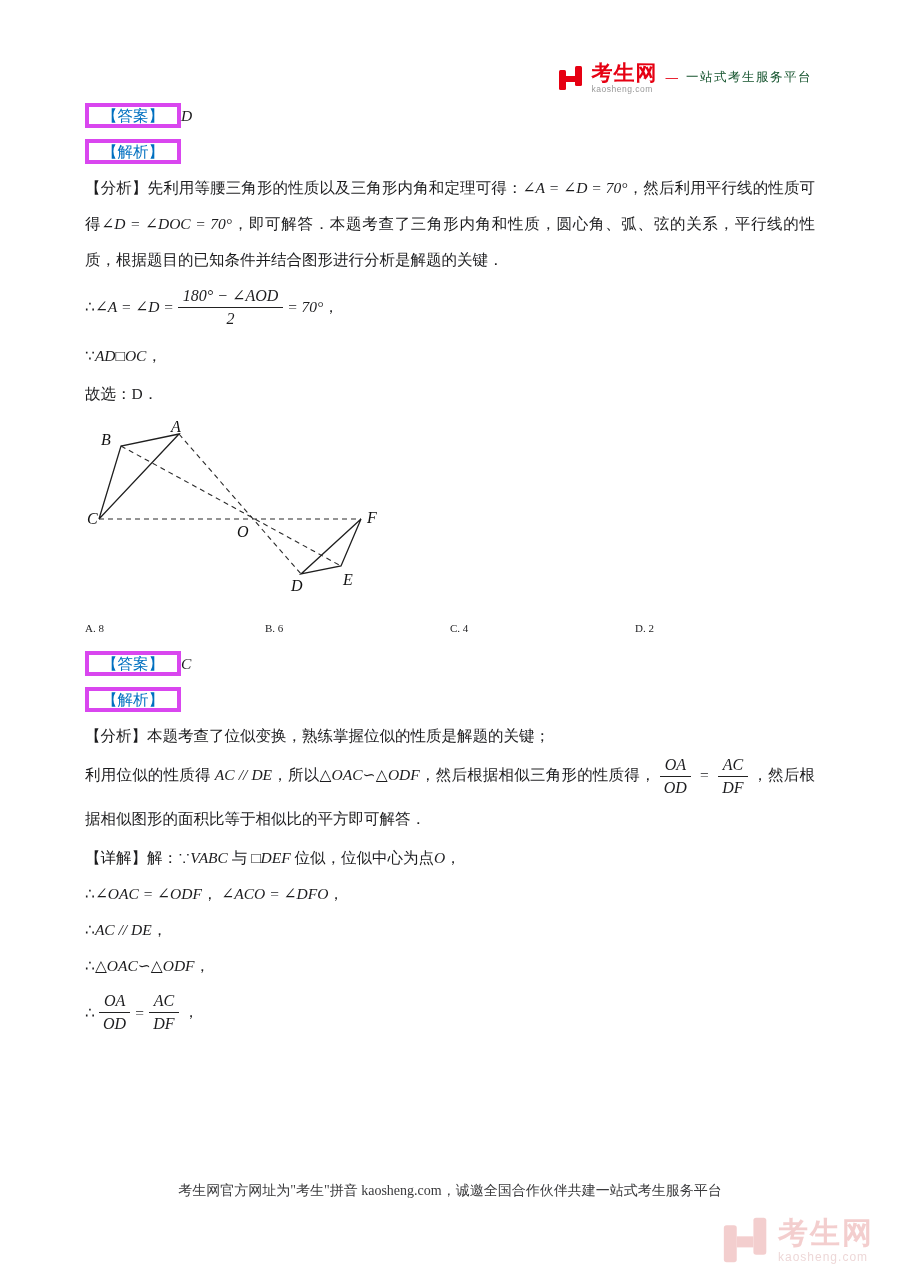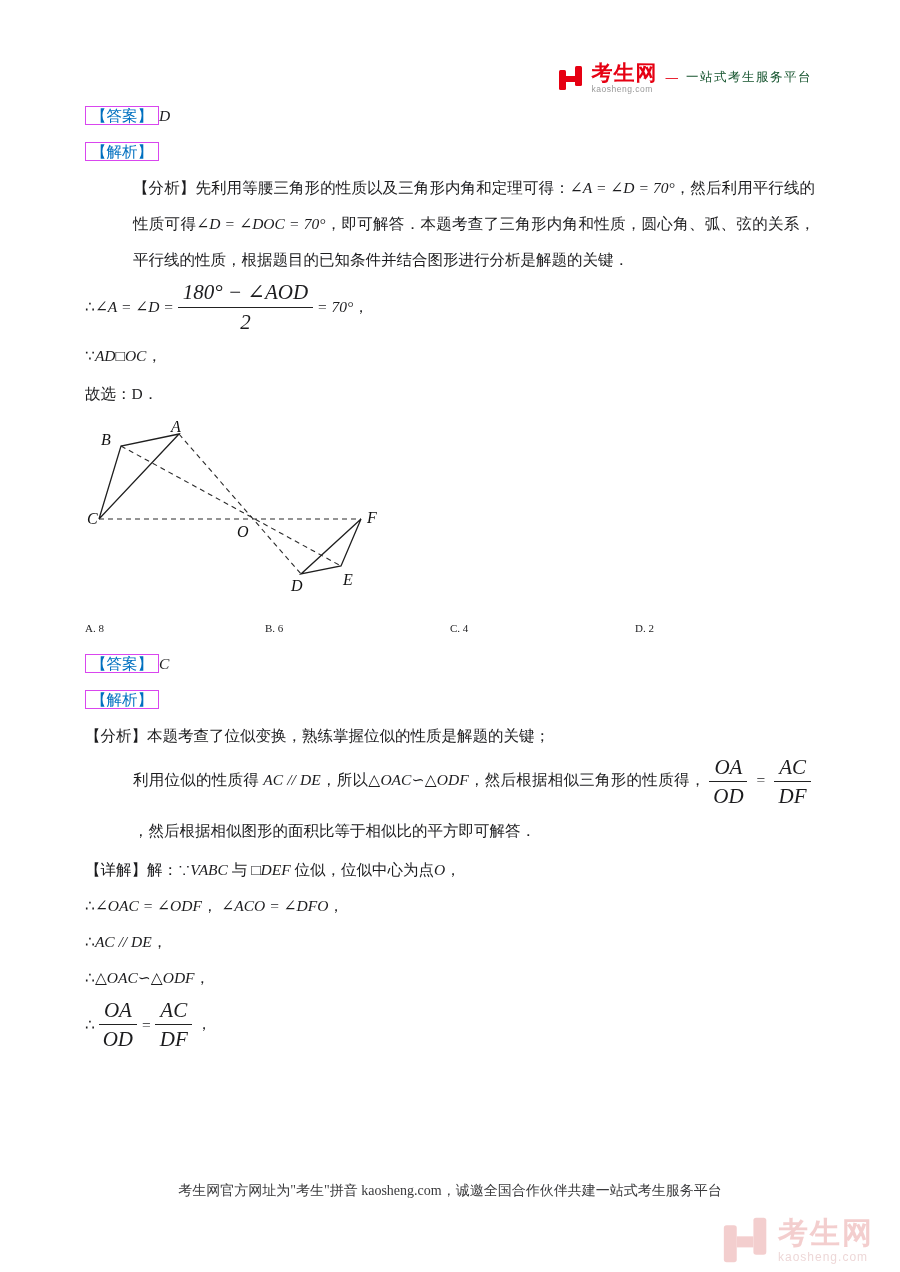--- a/index.html
+++ b/index.html
@@ -18,26 +18,26 @@
   .brand-col { display:flex; flex-direction:column; line-height:1; }
   .brand-name { color:#E60012; font-weight:bold; font-size:21px; font-family:"Liberation Sans",sans-serif; letter-spacing:1px; }
   .brand-domain { color:#999; font-size:8.5px; font-family:"Liberation Sans",sans-serif; letter-spacing:0.5px; margin-top:2px; }
   .brand-tagline { color:#14532d; font-size:12.5px; font-family:"Liberation Sans",sans-serif; letter-spacing:1.5px; }
   .brand-dash { color:#E60012; font-size:12.5px; font-family:"Liberation Sans",sans-serif; }
 
   
   .content { position:absolute; top:98px; left:85px; right:85px; }
   .line { font-size:15.5px; line-height:36px; }
   .line-wide { line-height:40px; }
-  .para { text-align:justify;margin-left:48px; }
+  .para { text-align:justify; }
   .m { font-style:italic; }
   .lbl { color:#0070C0; }
-  .lbl-box { border:1px solid #d946ef; padding:0 5px; }
-
-  .frac { display:inline-block; text-align:center; vertical-align:middle; font-style:italic; line-height:1.25; margin:0 4px; font-size:21px; }
+  .lbl-box { border:4px solid #d946ef; padding:0 13px; }
+
+  .frac { display:inline-block; text-align:center; vertical-align:middle; font-style:italic; line-height:1.25; margin:0 4px; font-size:16px; }
   .frac .num { display:block; border-bottom:1px solid #222; padding:0 5px 1px; }
   .frac .den { display:block; padding-top:1px; }
 
   .formula { display:flex; align-items:center; font-size:15.5px; height:54px; margin:2px 0; }
 
   .q-para { margin-top:2px; }
   .figure-wrap { margin:8px 0 2px 2px; }
 
   .options-row { display:grid; grid-template-columns:180px 185px 185px 1fr; font-size:11px; line-height:36px; margin-top:8px; }
 

